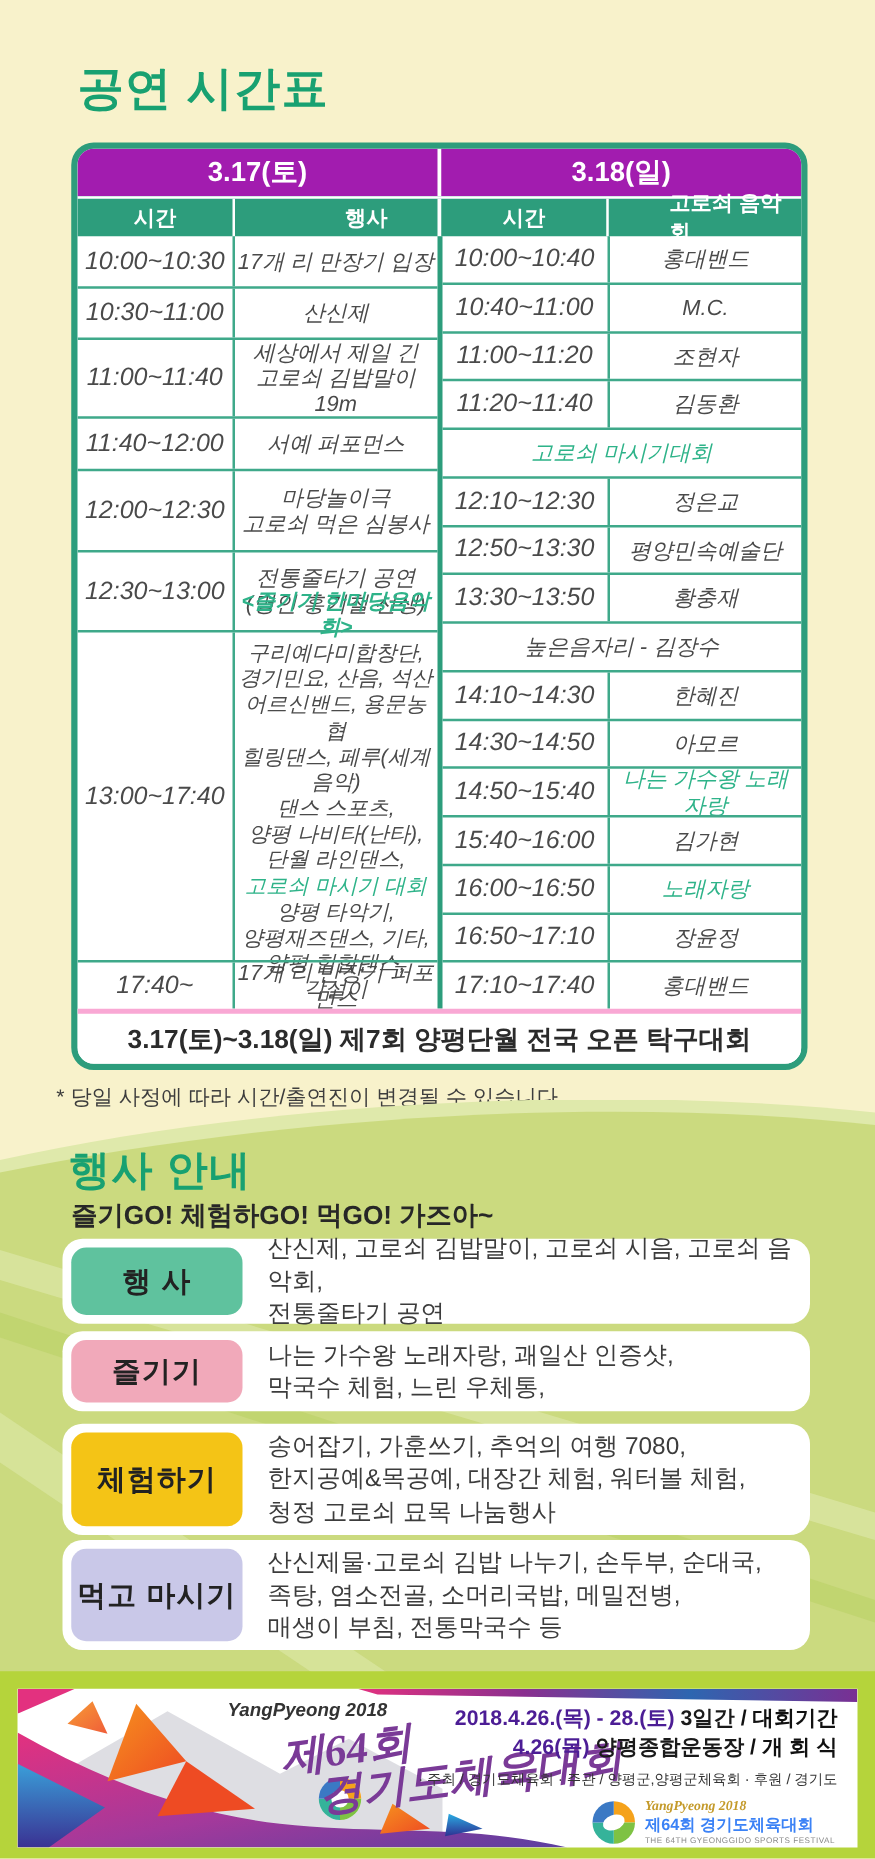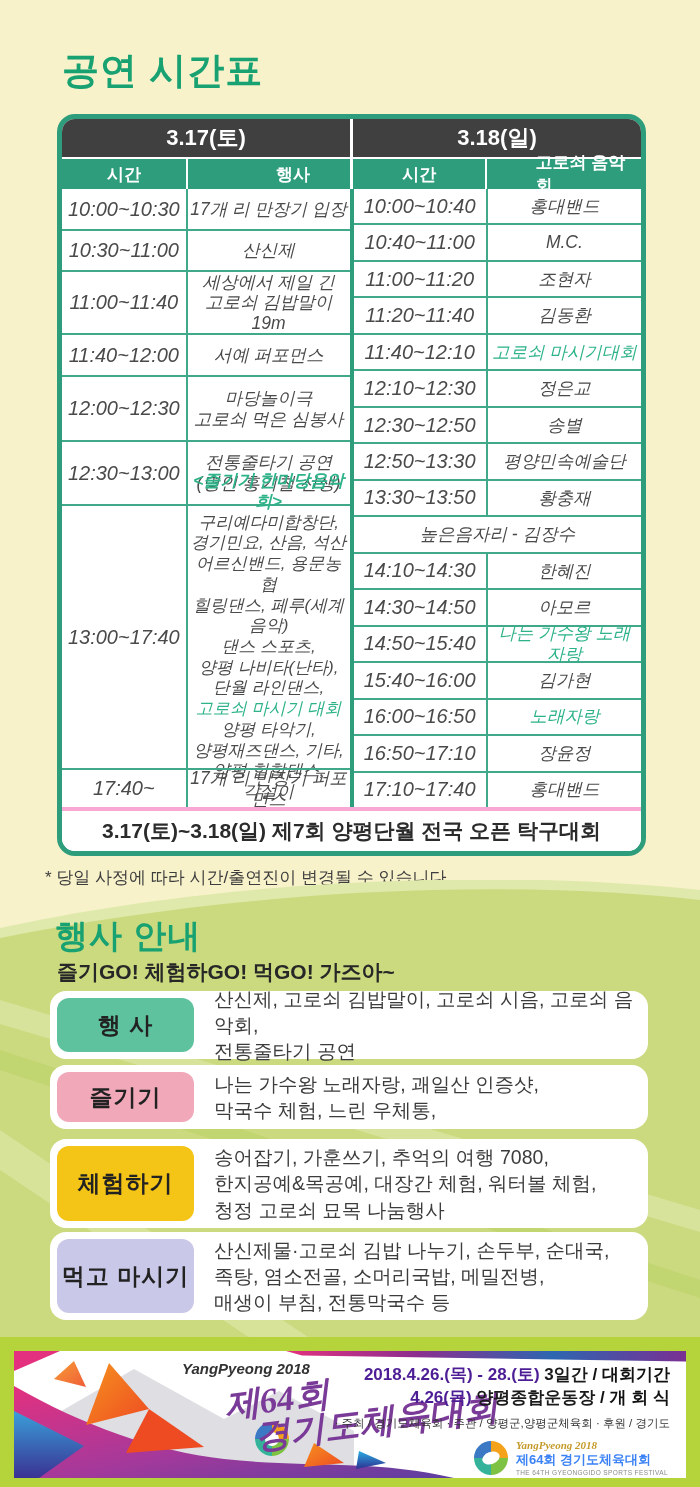--- a/index.html
+++ b/index.html
@@ -5,21 +5,21 @@
   html,body{margin:0;padding:0;}
   body{width:700px;font-family:"Liberation Sans","DejaVu Sans",sans-serif;}
   .page{position:relative;width:700px;height:1487px;background:#f8f2cb;overflow:hidden;}
 
   
   .sched-title{position:absolute;left:62px;top:46px;font-size:37px;font-weight:800;color:#18a171;letter-spacing:1px;}
 
   
   .tt{position:absolute;left:57px;top:114px;width:589px;height:742px;background:#fff;
       border:5px solid #2d9d7c;border-radius:18px;overflow:hidden;display:flex;flex-direction:column;box-sizing:border-box;}
-  .tt-datebar{height:38px;background:#404040;display:flex;flex:none;}
+  .tt-datebar{height:38px;background:#a21caf;display:flex;flex:none;}
   .tt-datebar .dcell{flex:1;display:flex;align-items:center;justify-content:center;color:#fff;font-size:22px;font-weight:bold;}
   .tt-datebar .dcell:first-child{border-right:3px solid #fff;}
   .tt-subbar{height:30px;background:#2d9d7c;display:flex;flex:none;border-top:2px solid #fff;}
   .sub-half{flex:1;display:flex;}
   .sub-half:first-child{border-right:3px solid #fff;}
   .sub-time{display:flex;align-items:center;justify-content:center;color:#fff;font-size:17px;font-weight:bold;border-right:2px solid #fff;}
   .sub-half.lft .sub-time{width:43%;}
   .sub-half.rgt .sub-time{width:46%;}
   .sub-event{flex:1;display:flex;align-items:center;justify-content:center;color:#fff;font-size:17px;font-weight:bold;padding-left:48px;}
   .tt-body{flex:1;display:flex;min-height:0;}
@@ -192,35 +192,28 @@
               <div class="ev-line">조현자</div>
             </div>
           </div>
           <div class="tt-row">
             <div class="tt-time">11:20~11:40</div>
             <div class="tt-event">
               <div class="ev-line">김동환</div>
             </div>
           </div>
           <div class="tt-row">
-            <div class="tt-time">11:40~12:10</div>
             <div class="tt-event">
               <div class="ev-line hl">고로쇠 마시기대회</div>
             </div>
           </div>
           <div class="tt-row">
             <div class="tt-time">12:10~12:30</div>
             <div class="tt-event">
               <div class="ev-line">정은교</div>
-            </div>
-          </div>
-          <div class="tt-row">
-            <div class="tt-time">12:30~12:50</div>
-            <div class="tt-event">
-              <div class="ev-line">송별</div>
             </div>
           </div>
           <div class="tt-row">
             <div class="tt-time">12:50~13:30</div>
             <div class="tt-event">
               <div class="ev-line">평양민속예술단</div>
             </div>
           </div>
           <div class="tt-row">
             <div class="tt-time">13:30~13:50</div>

